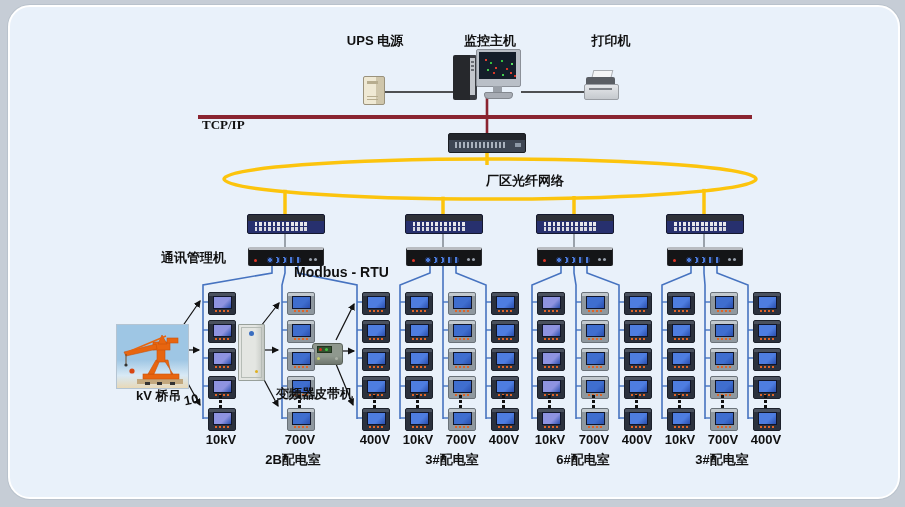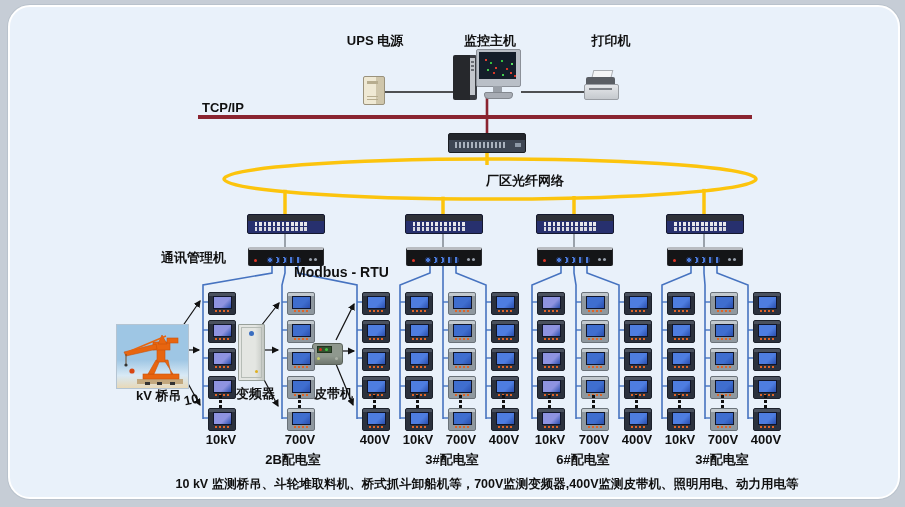--- a/index.html
+++ b/index.html
@@ -219,21 +219,21 @@
       <div class="mon-neck"></div>
       <div class="mon-base"></div>
     </div>
     <div class="dev printer" style="left:574px;top:63px;">
       <div class="pr-paper"></div>
       <div class="pr-top"></div>
       <div class="pr-body"></div>
       <div class="pr-slot"></div>
     </div>
 
-    <div class="lbl f13" style="left:192px;top:93px;">TCP/IP</div>
+    <div class="lbl f13" style="left:192px;top:110px;font-family:Liberation Serif, serif;">TCP/IP</div>
     <div class="dev indsw" style="left:438px;top:126px;"></div>
 
     <div class="lbl f13 ctr" style="left:488px;top:165px;margin-left:27px;">厂区光纤网络</div>
 
     <div class="lbl f13" style="left:151px;top:242px;">通讯管理机</div>
     <div class="lbl f14" style="left:284px;top:257px;">Modbus - RTU</div>
 
     <div class="dev crane" style="left:106px;top:317px;">
       <svg viewBox="0 0 71 63" width="71" height="63">
         <rect x="20" y="54" width="46" height="5" fill="#c2a87e"></rect>
@@ -252,25 +252,24 @@
         <circle cx="9" cy="40" r="1.6" fill="#333"></circle>
         <circle cx="15" cy="46" r="2.6" fill="#d84612"></circle>
         <rect x="28" y="57" width="5" height="3" fill="#333"></rect>
         <rect x="40" y="57" width="5" height="3" fill="#333"></rect>
         <rect x="53" y="57" width="5" height="3" fill="#333"></rect>
       </svg>
     </div>
     <div class="lbl f13" style="left:126px;top:380px;">kV 桥吊</div>
     <div class="lbl f13" style="left:174px;top:385px;transform:rotate(-12deg);">10</div>
     <div class="dev cabinet" style="left:228px;top:317px;"></div>
-    <div class="lbl f13" style="left:226px;top:378px;">变频器</div>
+    <div class="lbl f13" style="left:226px;top:378px;padding-left:40px;">变频器</div>
     <div class="dev belt" style="left:302px;top:336px;"></div>
     <div class="lbl f13" style="left:304px;top:378px;">皮带机</div>
 
-    <div class="lbl f12 ctr" style="left:477px;top:469px;">10 kV 监测桥吊、斗轮堆取料机、桥式抓斗卸船机等，700V监测变频器,400V监测皮带机、照明用电、动力用电等</div>
 
     <div id="gen">
         <div class="dev bluesw" style="left:237px;top:207px;"></div>
         <div class="dev commdev" style="left:238px;top:240px;"></div>
         <div class="lbl f13 ctr" style="left:283px;top:444px;">2B配电室</div>
         <div class="meter m-dark" style="left:198px;top:285px;">
           <div class="m-scr" style="background: linear-gradient(135deg, rgb(142, 147, 224) 0px, rgb(142, 147, 224) 60%, rgb(42, 79, 174) 100%);"></div>
           <div class="m-btn"></div>
         </div>
         <div class="meter m-dark" style="left:198px;top:313px;">

